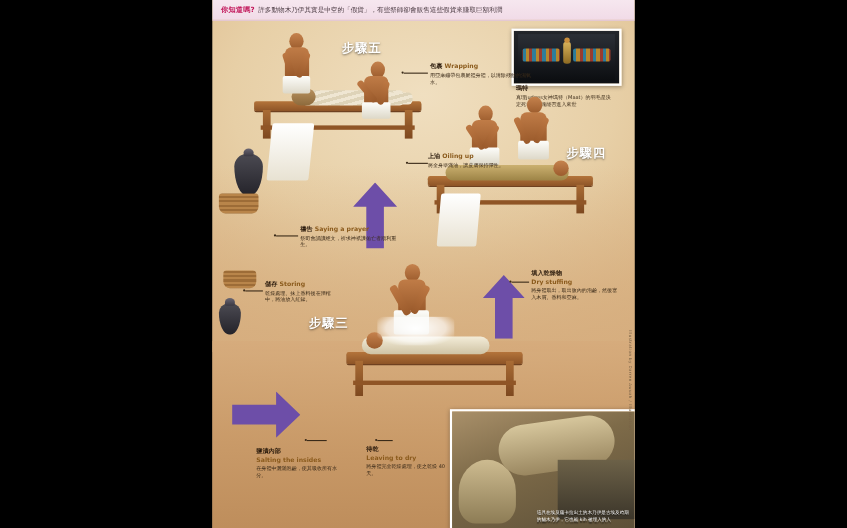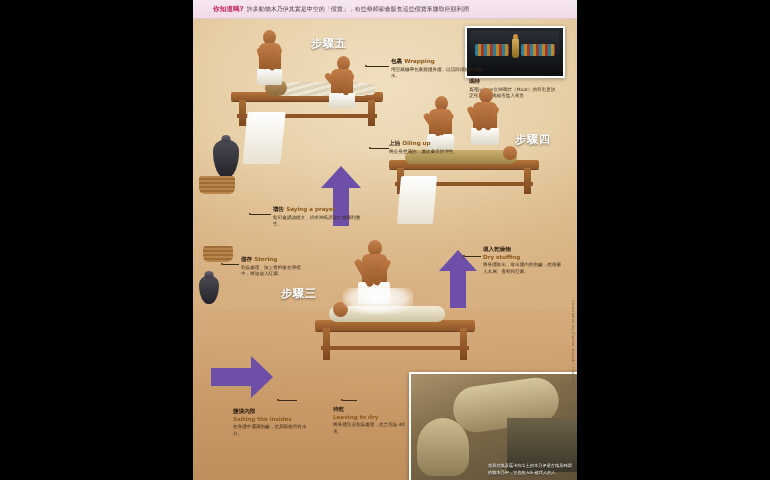--- a/index.html
+++ b/index.html
@@ -33,21 +33,21 @@
   
   #banner {
     position: absolute;
     left: 0; top: 0;
     width: 384px;
     height: 19px;
     background: linear-gradient(#f6e7ef, #f1dbe7);
     border-bottom: 1px solid #e4c8d8;
     display: flex;
     align-items: center;
-    padding-left: 20px;
+    padding-left: 8px;
     box-sizing: border-box;
     white-space: nowrap;
     overflow: hidden;
   }
   #banner .tag {
     color: #c2185b;
     font-weight: bold;
     font-size: 6.5px;
     letter-spacing: .2px;
   }

